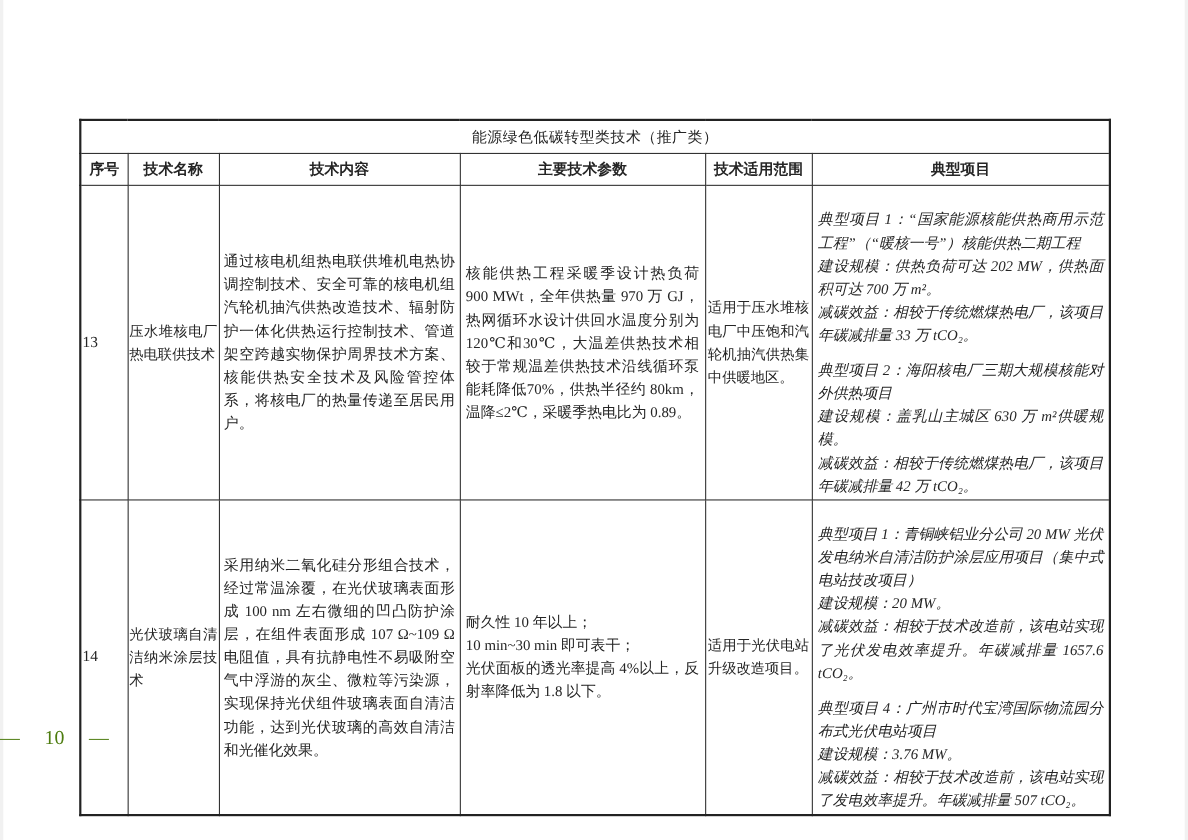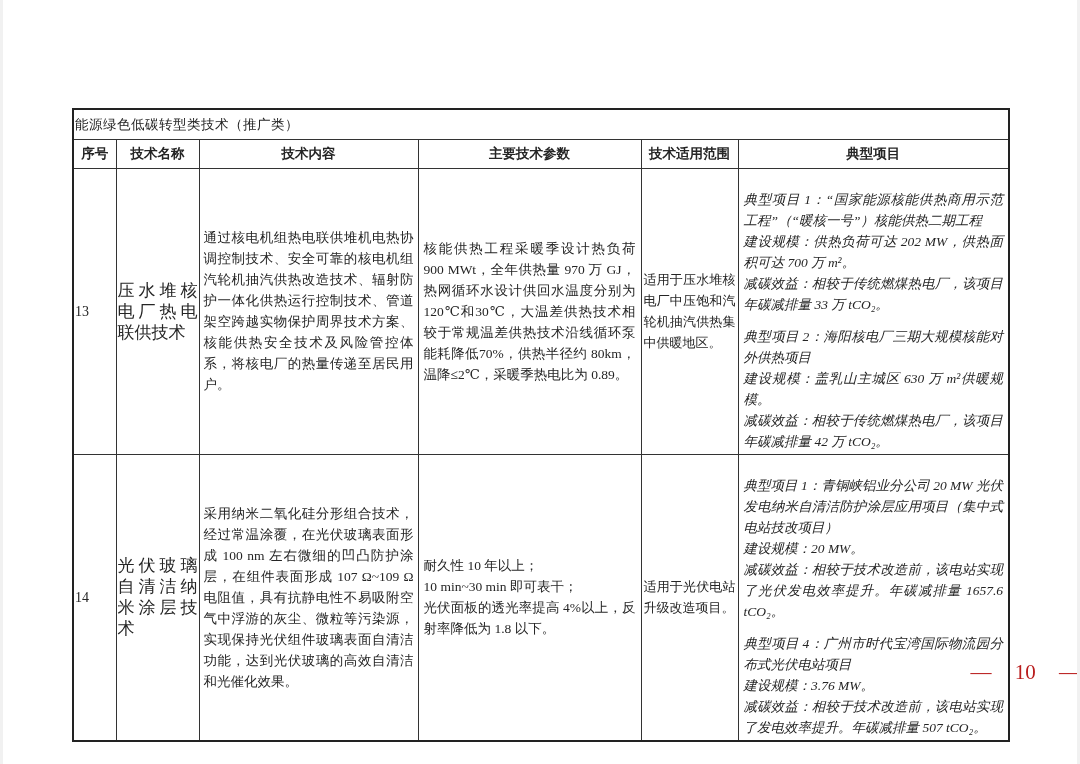--- a/index.html
+++ b/index.html
@@ -43,39 +43,39 @@
     font-weight: normal;
     box-sizing: border-box;
     overflow: hidden;
   }
   tr.r-title  { height: 30px; }
   tr.r-head   { height: 29px; }
   tr.r-body13 { height: 248px; }
   tr.r-body14 { height: 235px; }
 
   .title-cell {
-    text-align: left;
+    text-align: center;
     vertical-align: middle;
     font-weight: bold;
     font-size: 15px;
     letter-spacing: 0.5px;
   }
   .doc-table th {
     vertical-align: middle;
     font-weight: bold;
     font-size: 13.5px;
   }
   td.c-num {
     vertical-align: middle;
     font-size: 14px;
   }
   td.c-name {
     vertical-align: middle;
     text-align: justify;
-    font-size: 17px;
+    font-size: 13px;
     padding: 0 1px;
   }
   td.c-content {
     vertical-align: middle;
     text-align: justify;
     padding: 0 4px;
   }
   td.c-params {
     vertical-align: middle;
     text-align: justify;
@@ -98,23 +98,23 @@
     margin: 0;
   }
   .project + .project {
     margin-top: 11px;
   }
   .footer {
     position: absolute;
     top: 660px;
     left: 0;
     width: 100%;
-    text-align: right;
-    font-size: 21px;
-    color: #b91c1c;
+    text-align: left;
+    font-size: 18px;
+    color: #4d7c0f;
     word-spacing: 18px;
   }
 </style>
 </head>
 <body>
 
 <div class="page">
 
   <table class="doc-table">
     <colgroup>

